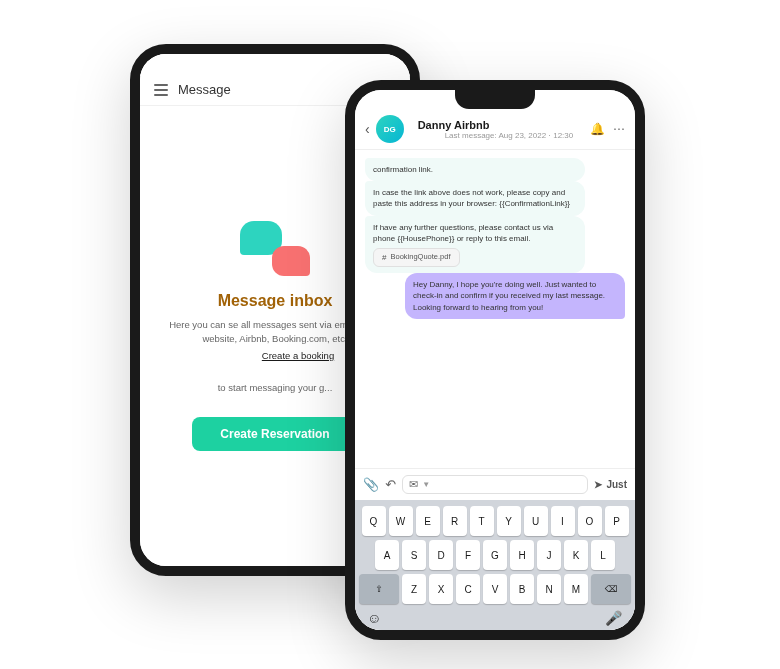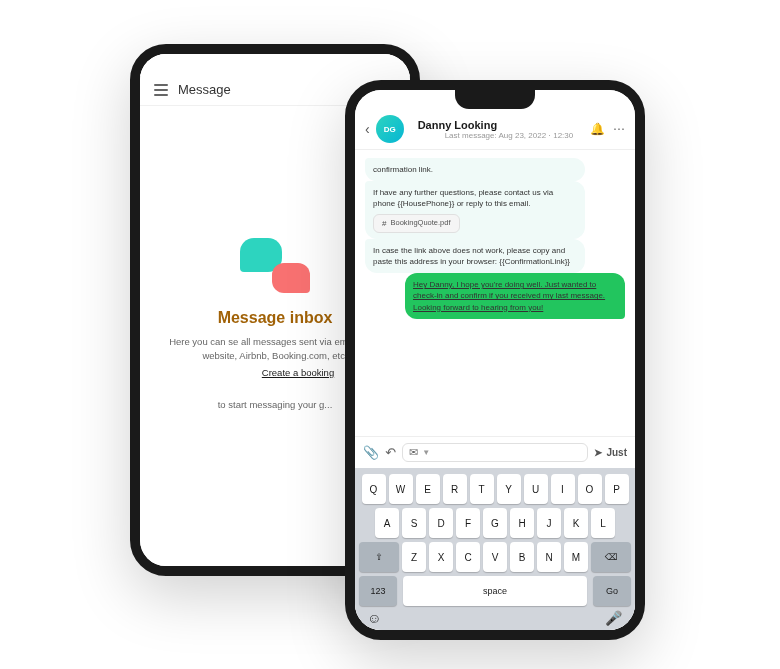--- a/index.html
+++ b/index.html
@@ -275,29 +275,28 @@
       font-size: 7.5px;
       color: #555;
       margin-top: 4px;
     }
 
     .attach-icon {
       font-size: 8px;
     }
 
     .reply-bubble {
-      background: #22c55e;
+      background: #c4b5fd;
       border-radius: 12px 12px 4px 12px;
       padding: 6px 8px;
       font-size: 8px;
       color: #333;
       line-height: 1.4;
       max-width: 220px;
       align-self: flex-end;
-      text-decoration: underline;
     }
 
     
     .compose-area {
       border-top: 1px solid #eee;
       padding: 6px 8px;
       display: flex;
       align-items: center;
       gap: 6px;
       background: #fff;
@@ -444,52 +443,53 @@
       <div class="back-content">
         <div class="chat-bubbles-icon">
           <div class="bubble-teal"></div>
           <div class="bubble-pink"></div>
         </div>
         <div class="back-inbox-title">Message inbox</div>
         <div class="back-inbox-desc">Here you can se all messages sent via email, your website, Airbnb, Booking.com, etc.</div>
         <span class="back-inbox-link">Create a booking</span>
         <span class="back-inbox-desc"> to start messaging your g...</span>
         <br>
+        <button class="create-reservation-btn">Create Reservation</button>
       </div>
     </div>
   </div>
 
   <div class="phone phone-front">
     <div class="phone-front-inner">
       <div class="notch"></div>
 
       <div class="chat-header">
         <span class="back-arrow">‹</span>
         <div class="avatar-dg">DG</div>
         <div class="chat-header-info">
-          <div class="chat-header-name">Danny Looking</div>
+          <div class="chat-header-name">Danny Airbnb</div>
           <div class="chat-header-last">Last message: Aug 23, 2022 · 12:30</div>
         </div>
         <div class="chat-header-icons">
           <span class="chat-header-icon">🔔</span>
           <span class="chat-header-icon">⋯</span>
         </div>
       </div>
 
       <div class="chat-messages">
         <div class="msg-bubble">confirmation link.</div>
+        <div class="msg-bubble">In case the link above does not work, please copy and paste this address in your browser: {{ConfirmationLink}}</div>
         <div class="msg-bubble">
           <span>If have any further questions, please contact us via phone {{HousePhone}} or reply to this email.</span>
           <br>
           <div class="attachment-chip">
             <span class="attach-icon">#</span>
             <span>BookingQuote.pdf</span>
           </div>
         </div>
-        <div class="msg-bubble">In case the link above does not work, please copy and paste this address in your browser: {{ConfirmationLink}}</div>
         <div class="reply-bubble">Hey Danny, I hope you're doing well. Just wanted to check-in and confirm if you received my last message. Looking forward to hearing from you!</div>
       </div>
 
       <div class="compose-area">
         <span class="compose-icon">📎</span>
         <span class="compose-icon">↶</span>
         <div class="compose-send-box">
           <span class="compose-envelope">✉</span>
           <span class="compose-chevron">▼</span>
         </div>
@@ -531,25 +531,20 @@
           <div class="key">Z</div>
           <div class="key">X</div>
           <div class="key">C</div>
           <div class="key">V</div>
           <div class="key">B</div>
           <div class="key">N</div>
           <div class="key">M</div>
           <div class="key key-special key-wide">⌫</div>
         </div>
 
-        <div class="keyboard-bottom-row">
-          <div class="key-bottom key-123">123</div>
-          <div class="key-bottom key-space-bottom" style="flex:1; margin: 0 3px;">space</div>
-          <div class="key-bottom key-go-bottom">Go</div>
-        </div>
 
         <div class="keyboard-indicators">
           <span class="keyboard-indicator-icon">☺</span>
           <span class="keyboard-indicator-icon">🎤</span>
         </div>
       </div>
 
     </div>
   </div>
 

